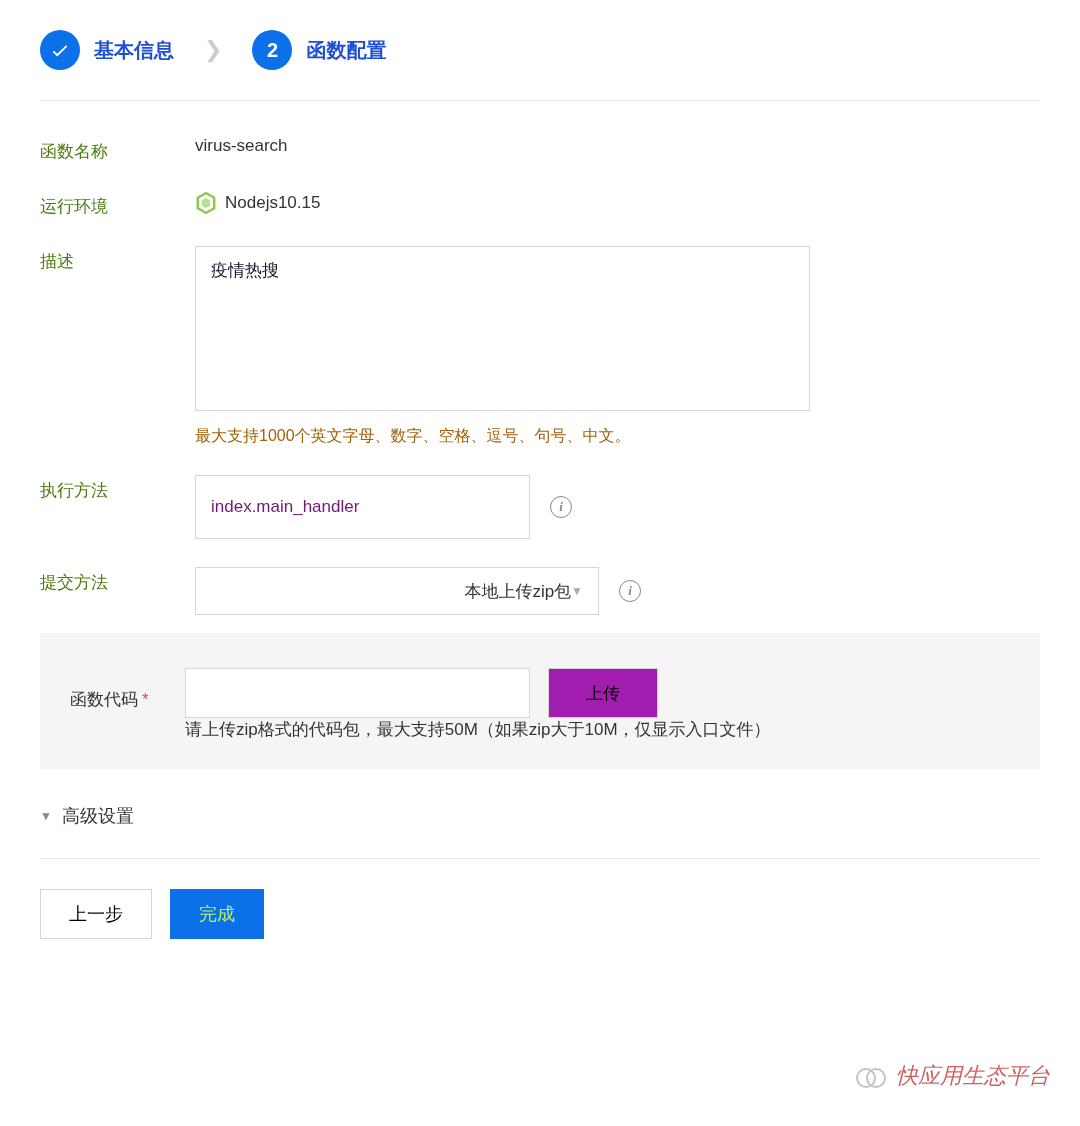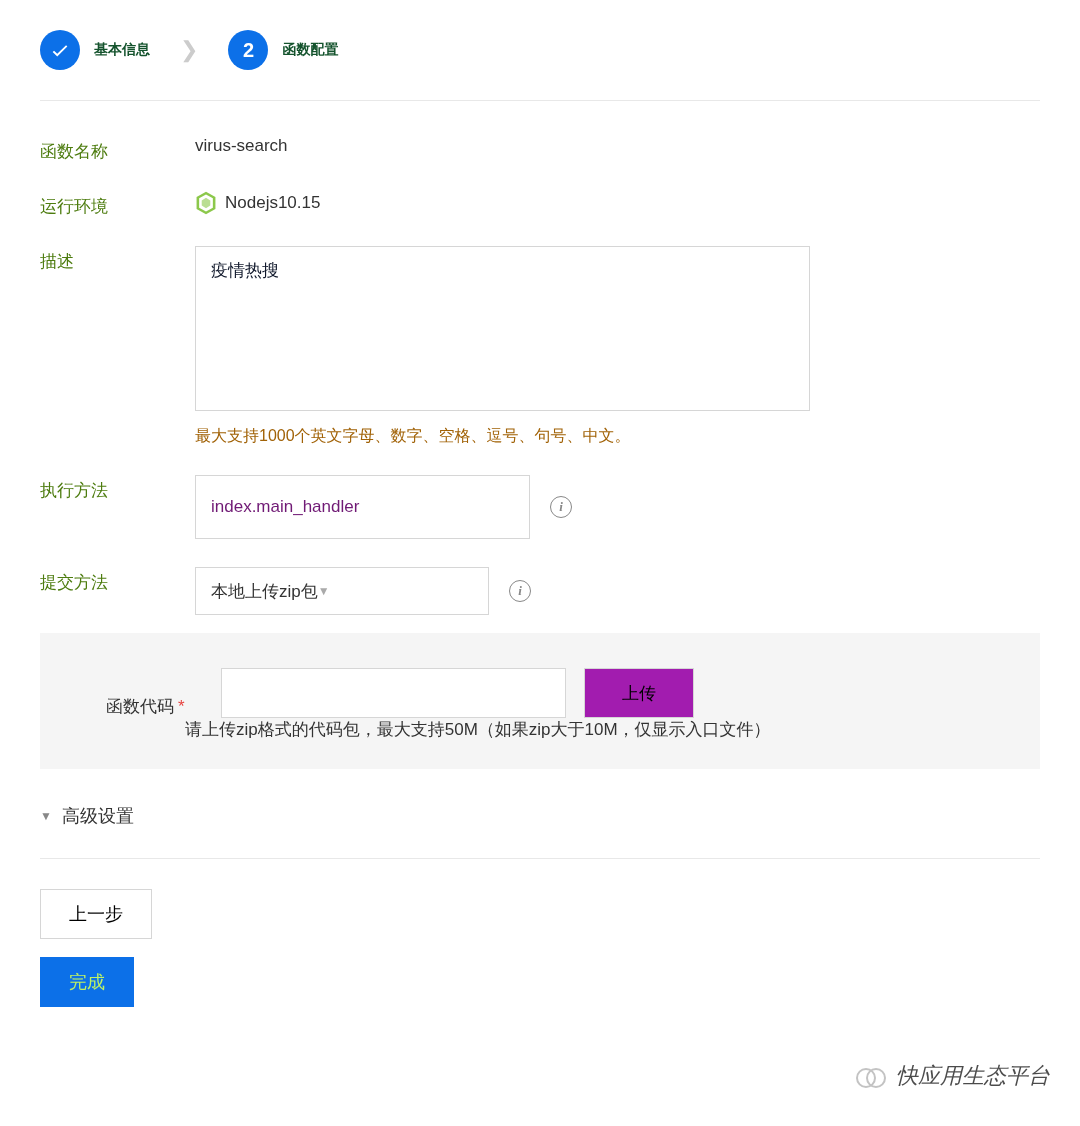--- a/index.html
+++ b/index.html
@@ -38,23 +38,23 @@
       font-size: 20px;
       font-weight: bold;
       margin-right: 14px;
     }
     .step-icon.check svg {
       width: 22px;
       height: 22px;
       fill: #fff;
     }
     .step-label {
-      font-size: 14px;
+      font-size: 20px;
       font-weight: 700;
-      color: #14532d;
+      color: #1d4ed8;
     }
     .step-arrow {
       margin: 0 30px;
       color: #ccc;
       font-size: 22px;
     }
     .form-row {
       display: flex;
       align-items: flex-start;
       margin-bottom: 28px;
@@ -117,44 +117,43 @@
       font-weight: bold;
       margin-left: 12px;
       font-style: italic;
       font-family: Georgia, serif;
     }
     .select-wrap {
       position: relative;
       display: inline-block;
     }
     .select {
-      width: 294px;
+      width: 404px;
       height: 48px;
       border: 1px solid #d6d6d6;
       padding: 8px 15px;
       font-size: 17px;
       display: flex;
       align-items: center;
-      justify-content: flex-start;
+      justify-content: flex-end;
       cursor: pointer;
       background: #fff;
     }
     .select-caret {
       color: #aaa;
       font-size: 12px;
     }
     .code-section {
       background: #f5f5f5;
       padding: 35px 30px 28px 30px;
       margin: 15px 0 35px 0;
     }
     .code-row {
       display: flex;
-      align-items: flex-end;
-      margin-left: 36px;
+      align-items: center;
     }
     .code-label {
       width: 115px;
       font-size: 17px;
       padding-top: 12px;
     }
     .asterisk {
       color: #e64340;
       margin-left: 4px;
     }
@@ -190,22 +189,21 @@
     }
     .advanced-caret {
       color: #888;
       font-size: 12px;
       margin-right: 10px;
     }
     .footer {
       margin-top: 30px;
       display: flex;
       gap: 18px;
-      align-items: flex-start;
-      flex-direction: column;
+      align-items: center;
     }
     .btn {
       height: 50px;
       padding: 0 28px;
       font-size: 18px;
       font-family: inherit;
       cursor: pointer;
       border: 1px solid #d6d6d6;
       background: #fff;
     }
@@ -214,21 +212,21 @@
       color: #bef264;
       border-color: #0c70e8;
     }
     .watermark {
       position: absolute;
       right: 30px;
       bottom: 35px;
       display: flex;
       align-items: center;
       gap: 10px;
-      color: #000000;
+      color: #b91c1c;
       font-size: 22px;
       font-style: italic;
       opacity: 0.7;
     }
     .wm-icon {
       width: 30px;
       height: 24px;
       position: relative;
     }
     .wm-icon::before, .wm-icon::after {

